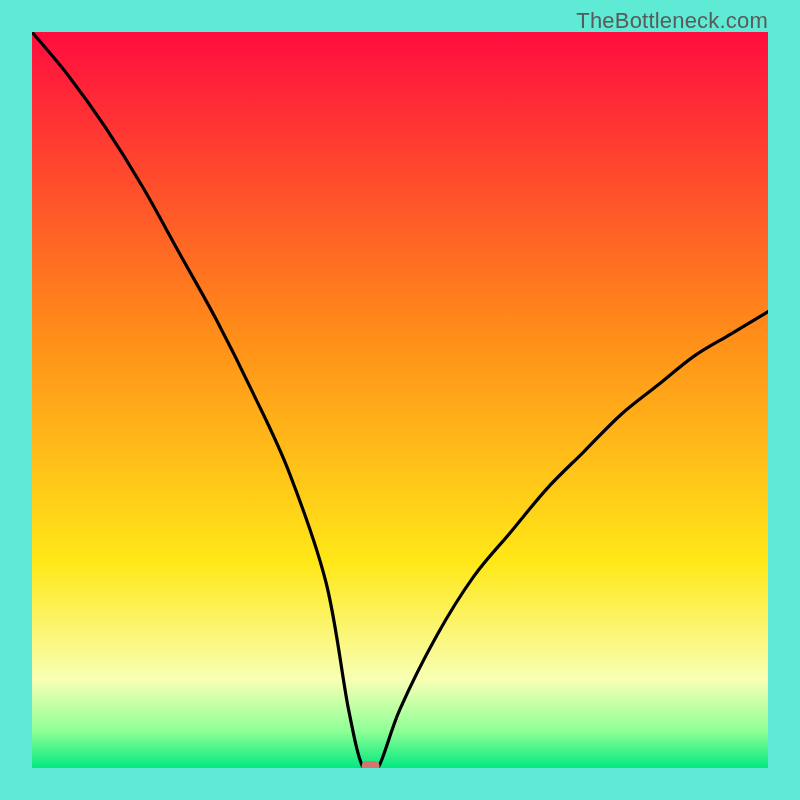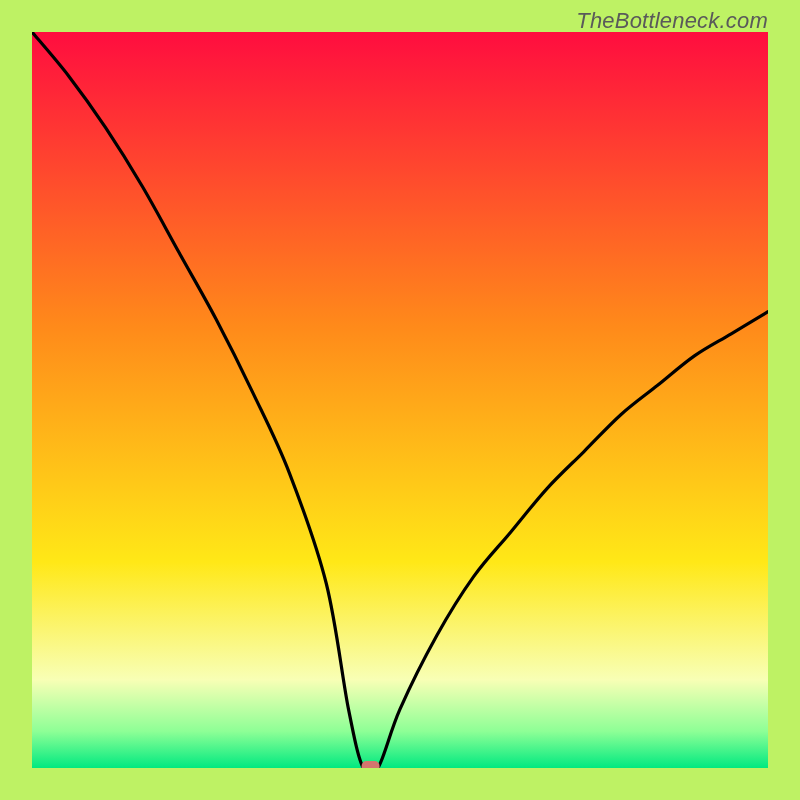--- a/index.html
+++ b/index.html
@@ -9,22 +9,21 @@
     height: 800px;
     background: #000000;
     overflow: hidden;
   }
   .frame {
     position: absolute;
     left: 0;
     top: 0;
     width: 800px;
     height: 800px;
-    background: #bef264;
-    font-style: italic;
+    background: #5eead4;
   }
   .plot {
     position: absolute;
     left: 32px;
     top: 32px;
     width: 736px;
     height: 736px;
   }
   .attrib {
     position: absolute;

